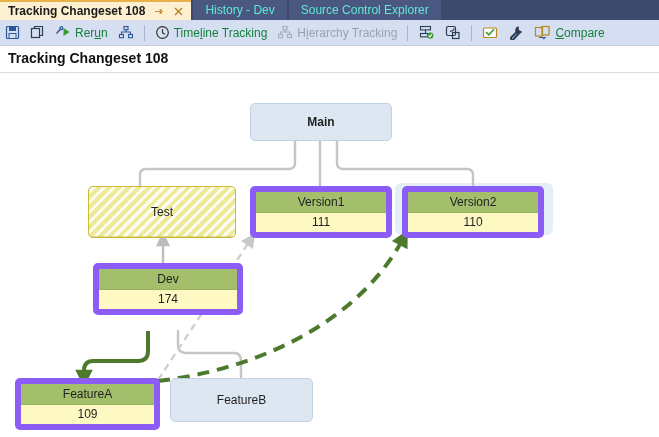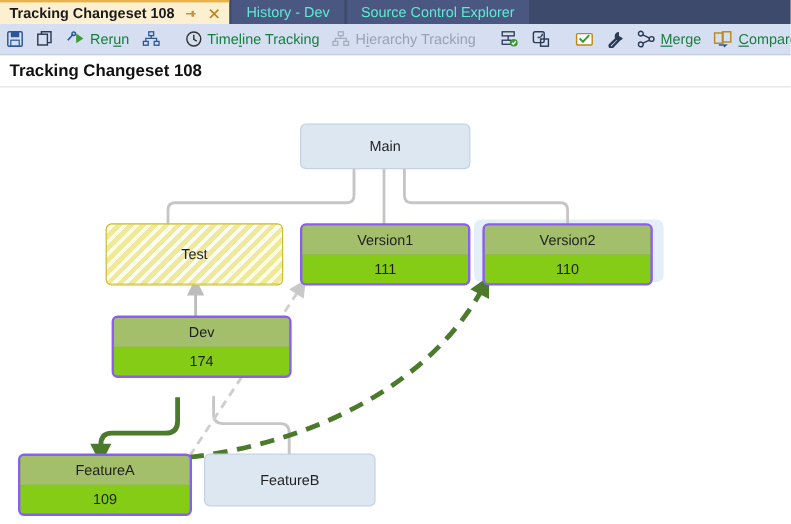--- a/index.html
+++ b/index.html
@@ -89,21 +89,21 @@
   .node .nrow{
     flex:1;display:flex;align-items:center;justify-content:center;
   }
   .node .ndiv{height:1px;width:100%;}
 
   .node.blue{
     background:#dde7f2;border:1px solid #c3d2e2;
   }
 
   .node.green{
-    background:#84cc16;border:2px solid #8b5cf6;
+    background:#fef9c3;border:6px solid #8b5cf6;
   }
   .node.green .nrow.top{background:#a4bf6b;}
   .node.green .ndiv{background:#96b45e;}
 
   .node.hatch{
     border:1px solid #ccbb33;
     background-color:#eeea9a;
     background-image:repeating-linear-gradient(
       -45deg,
       rgba(255,255,255,0.85) 0px,
@@ -254,31 +254,20 @@
 
     <div class="tbitem">
       <span class="ico">
         <svg width="15" height="15" viewBox="0 0 15 15">
           <path d="M9.8 1.6 a3.6 3.6 0 1 0 3.3 5.2 l-3.3 -1.8 z" fill="#2b3a55"></path>
           <path d="M8.6 6.3 L2.4 12.2 a1.4 1.4 0 0 0 2 2 L10.2 8" stroke="#2b3a55" stroke-width="2" fill="none"></path>
         </svg>
       </span>
     </div>
 
-    <div class="tbitem">
-      <span class="ico">
-        <svg width="15" height="15" viewBox="0 0 15 15">
-          <circle cx="3" cy="3" r="2" fill="none" stroke="#2b3a55" stroke-width="1.2"></circle>
-          <circle cx="3" cy="12" r="2" fill="none" stroke="#2b3a55" stroke-width="1.2"></circle>
-          <circle cx="12" cy="7.5" r="2" fill="none" stroke="#2b3a55" stroke-width="1.2"></circle>
-          <path d="M4.8 4 L10.2 6.8 M4.8 11 L10.2 8.4" stroke="#2b3a55" stroke-width="1.2" fill="none"></path>
-        </svg>
-      </span>
-      <span class="tblabel"><u>M</u>erge</span>
-    </div>
 
     <div class="tbitem">
       <span class="ico">
         <svg width="17" height="15" viewBox="0 0 17 15">
           <rect x="1.5" y="2.5" width="7" height="8.5" fill="none" stroke="#b8891f" stroke-width="1.2"></rect>
           <rect x="8" y="1.5" width="7" height="8.5" fill="none" stroke="#b8891f" stroke-width="1.2"></rect>
           <path d="M5 12.5 H11 L9.3 14.2" stroke="#2b5797" stroke-width="1.2" fill="none"></path>
         </svg>
       </span>
       <span class="tblabel"><u>C</u>ompare</span>
@@ -315,21 +304,21 @@
 
       <path d="M163 207 V166" fill="none" stroke="#bdbdbd" stroke-width="2.4" marker-end="url(#arrowGray)"></path>
 
       <path d="M158 307 L251 166" fill="none" stroke="#cfcfcf" stroke-width="2.4" stroke-dasharray="7 5" marker-end="url(#arrowGrayDash)"></path>
 
       <path d="M158 308 C260 296 360 248 404 164" fill="none" stroke="#4c7a2c" stroke-width="4" stroke-dasharray="12 8" stroke-linecap="butt" marker-end="url(#arrowGreen)"></path>
 
       <path d="M148 258 V278 Q148 288 138 288 H93 Q84 288 84 298 V306" fill="none" stroke="#4c7a2c" stroke-width="4" stroke-linecap="butt" marker-end="url(#arrowGreen)"></path>
     </svg>
 
-    <div class="node blue" style="left:250px;top:30px;width:142px;height:38px;">
+    <div class="node blue" style="left:250px;top:30px;width:142px;height:38px;font-weight:bold;">
       <div class="nrow">Main</div>
     </div>
 
     <div class="node hatch" style="left:88px;top:113px;width:148px;height:52px;">
       <div class="nrow top">Test</div>
       <div class="ndiv"></div>
     </div>
 
     <div class="node green" style="left:250px;top:113px;width:142px;height:52px;">
       <div class="nrow top">Version1</div>

